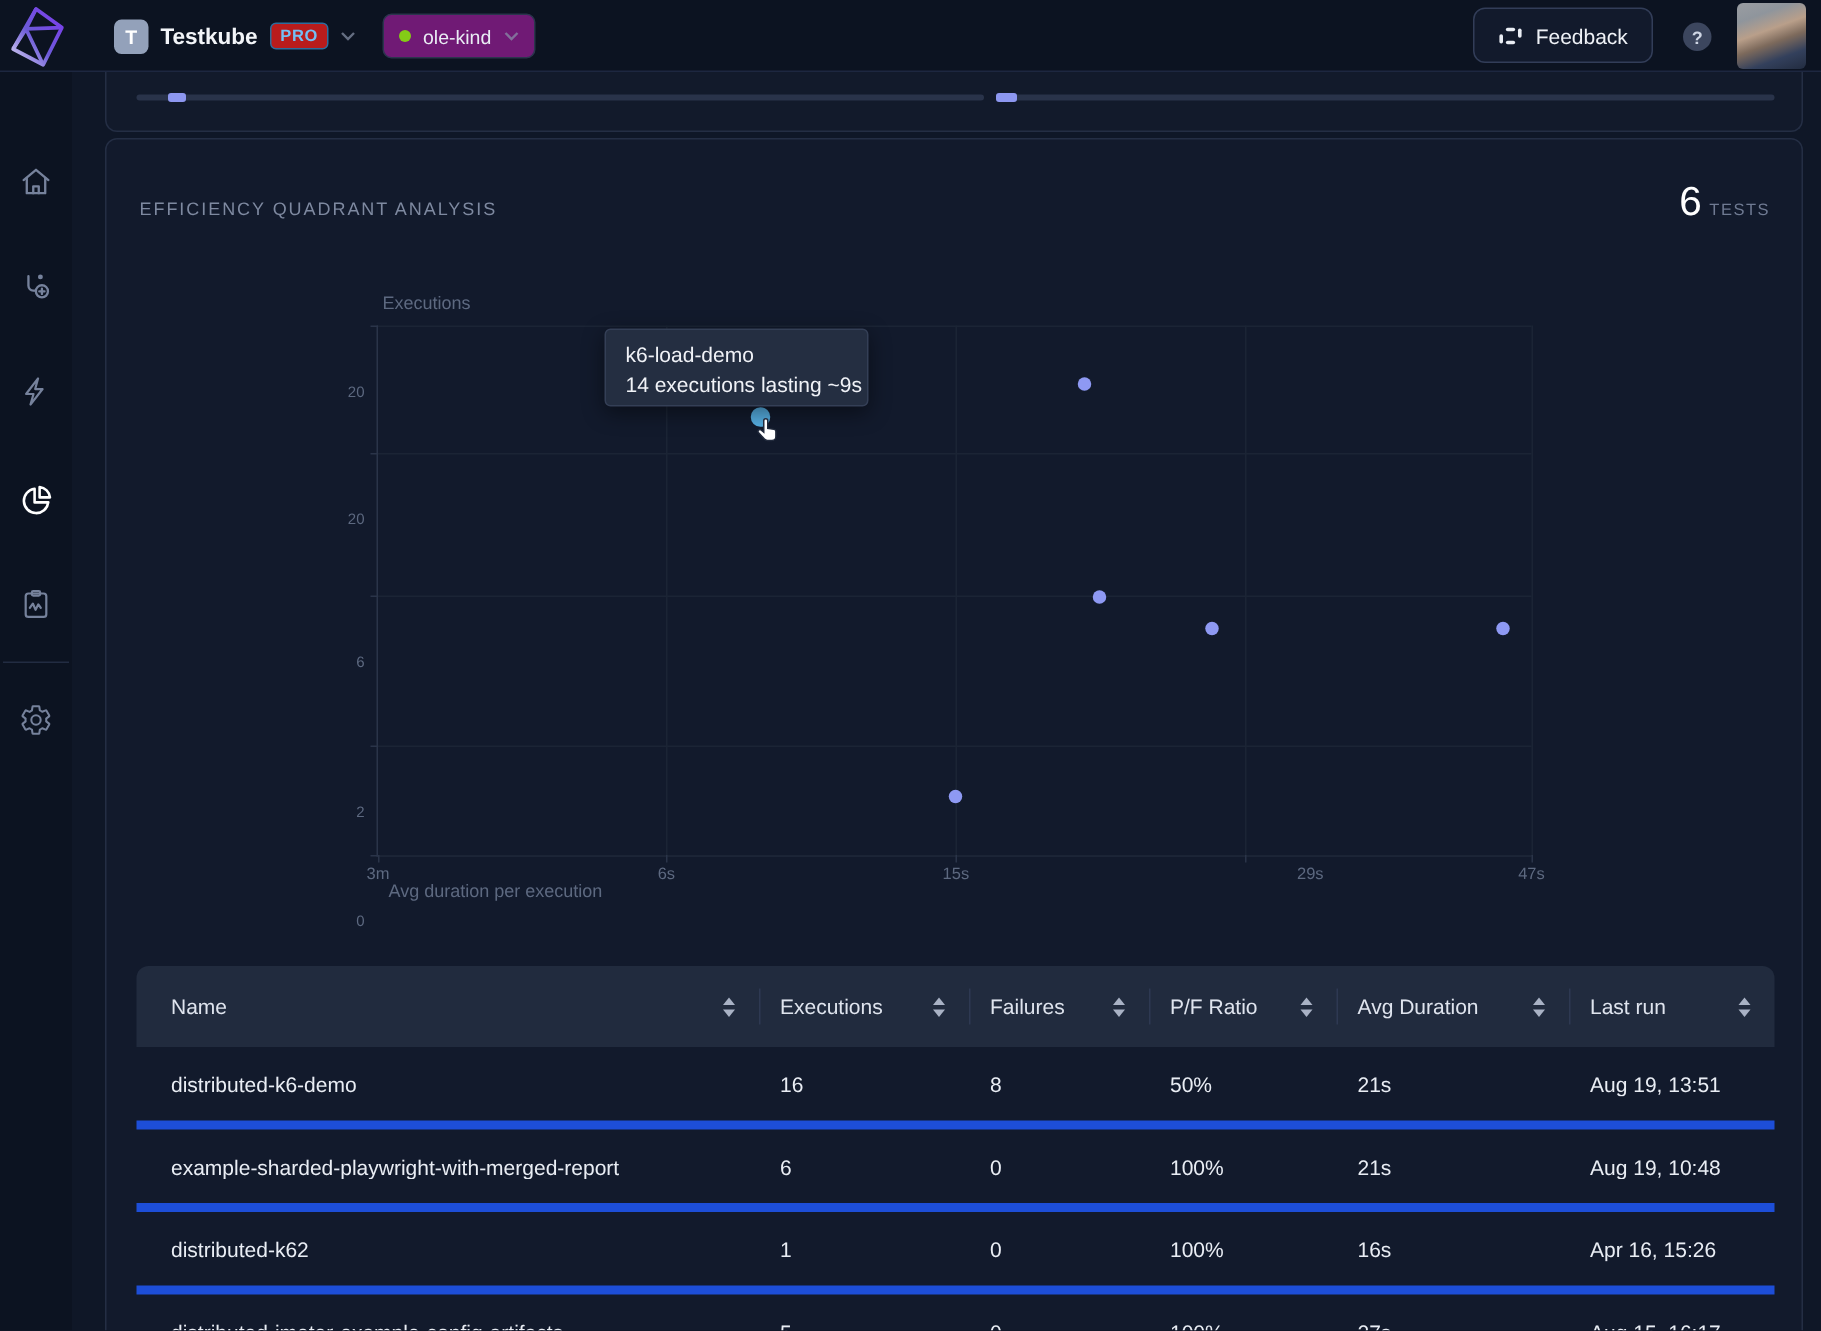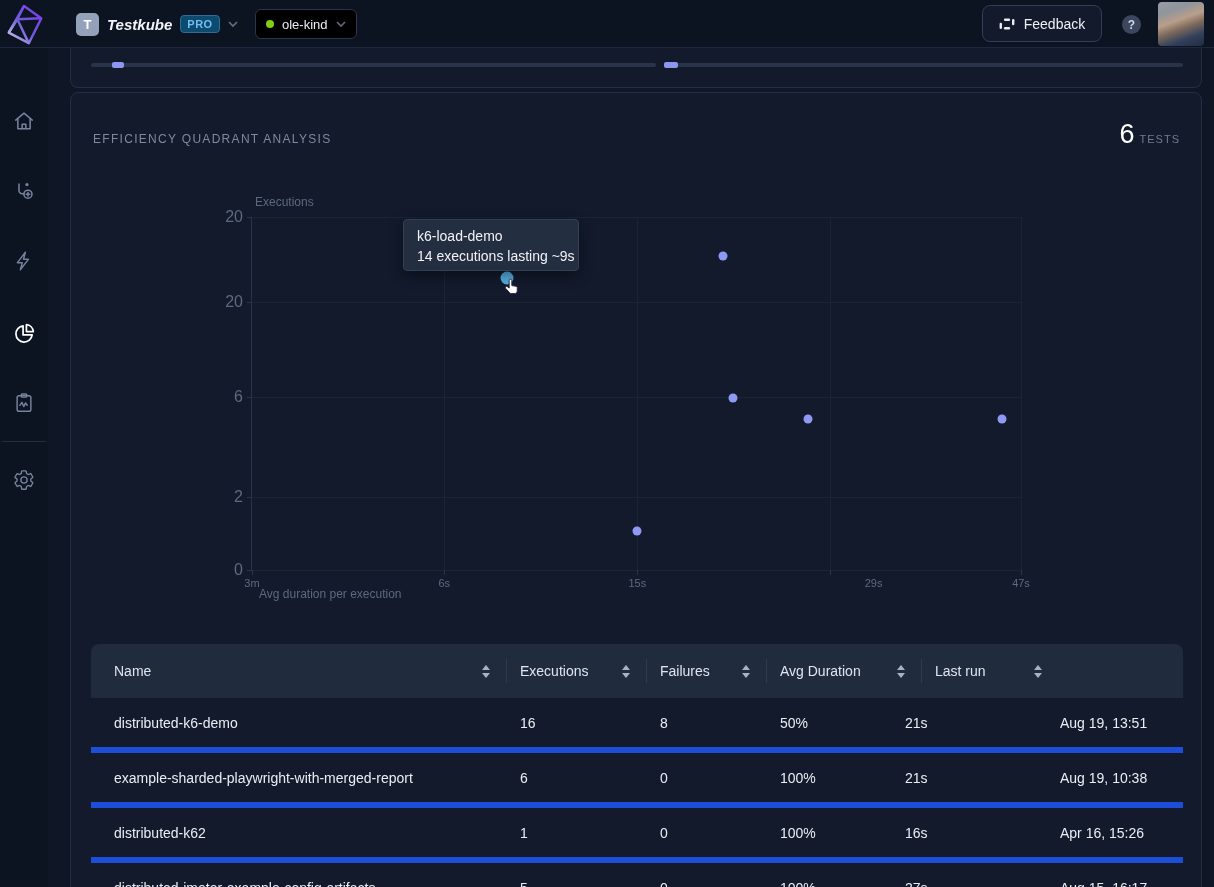--- a/index.html
+++ b/index.html
@@ -15,29 +15,29 @@
     background: #0c1321; border-bottom: 1px solid #1d2740; z-index: 30;
     display: flex; align-items: center;
   }
   .logo { position: absolute; left: 4px; top: 3px; width: 42px; height: 46px; }
   .org-group { position: absolute; left: 76px; top: 0; height: 48px; display: flex; align-items: center; gap: 8px; cursor: pointer; }
   .org-badge {
     width: 23px; height: 23px; border-radius: 5px; background: #93a1ba;
     color: #fff; font-size: 13px; font-weight: bold;
     display: flex; align-items: center; justify-content: center;
   }
-  .org-name { font-size: 15px; font-weight: 600; color: #f2f4f8; font-style: italic; }
+  .org-name { font-size: 15px; font-weight: 600; color: #f2f4f8; }
   .plan-badge {
     font-size: 11px; font-weight: 600; letter-spacing: .5px; color: #74bdf4;
-    background: #0c4a6e; border: 1px solid #2e6c9c; border-radius: 4px; padding: 2px 6px;
+    background: #b91c1c; border: 1px solid #2e6c9c; border-radius: 4px; padding: 2px 6px;
   }
   .chev { width: 10px; height: 7px; opacity: .7; }
   .env-select {
     position: absolute; left: 255px; top: 9px; height: 30px; min-width: 102px;
-    background: #000000; border: 1px solid #2b354d; border-radius: 6px;
+    background: #701a75; border: 1px solid #2b354d; border-radius: 6px;
     display: flex; align-items: center; gap: 8px; padding: 0 10px; cursor: pointer;
   }
   .env-dot { width: 8px; height: 8px; border-radius: 50%; }
   .env-name { font-size: 13px; color: #e9edf4; }
   .feedback-btn {
     position: absolute; left: 982px; top: 5px; height: 37px; width: 120px;
     background: #121a2c; border: 1px solid #323d58; border-radius: 8px;
     display: flex; align-items: center; justify-content: center; gap: 9px;
     color: #eef1f6; font-size: 14px; cursor: pointer;
   }
@@ -83,21 +83,21 @@
   .plot {
     position: absolute; left: 180px; top: 124px; width: 770px; height: 354px;
     border-left: 1px solid #2a3449; border-bottom: 1px solid #2a3449;
   }
   .grid-h { position: absolute; left: 0; width: 100%; height: 1px; background: #1b2435; }
   .grid-v { position: absolute; top: 0; height: 100%; width: 1px; background: #1b2435; }
   .ytick-mark { position: absolute; left: -5px; width: 5px; height: 1px; background: #2a3449; }
   .xtick-mark { position: absolute; bottom: -5px; width: 1px; height: 5px; background: #2a3449; }
   .ytick-label {
     position: absolute; right: calc(100% + 9px); transform: translateY(-50%);
-    font-size: 16px; color: #5d6980; white-space: nowrap;
+    font-size: 10px; color: #5d6980; white-space: nowrap; margin-top: 45px;
   }
   .xtick-label {
     position: absolute; top: calc(100% + 7px); transform: translateX(-50%);
     font-size: 11px; color: #5d6980; white-space: nowrap;
   }
   .y-axis-title { position: absolute; left: 3px; top: -22px; font-size: 12px; color: #5d6980; }
   .x-axis-title { position: absolute; left: 7px; top: calc(100% + 17px); font-size: 12px; color: #5d6980; }
   .dot {
     position: absolute; width: 9px; height: 9px; border-radius: 50%;
     transform: translate(-50%, -50%); cursor: pointer;
@@ -316,20 +316,28 @@
             </div>
           </div>
           <div class="th c2">
             <div class="col-divider"></div>
             <span>Failures</span>
             <div class="sort-icon">
               <div class="up"></div>
               <div class="dn"></div>
             </div>
           </div>
+          <div class="th c3">
+            <div class="col-divider"></div>
+            <span>P/F Ratio</span>
+            <div class="sort-icon">
+              <div class="up"></div>
+              <div class="dn"></div>
+            </div>
+          </div>
           <div class="th c4">
             <div class="col-divider"></div>
             <span>Avg Duration</span>
             <div class="sort-icon">
               <div class="up"></div>
               <div class="dn"></div>
             </div>
           </div>
           <div class="th c5">
             <div class="col-divider"></div>
@@ -348,21 +356,21 @@
             <div class="td c3">50%</div>
             <div class="td c4">21s</div>
             <div class="td c5">Aug 19, 13:51</div>
           </div>
           <div class="trow">
             <div class="td c0">example-sharded-playwright-with-merged-report</div>
             <div class="td c1">6</div>
             <div class="td c2">0</div>
             <div class="td c3">100%</div>
             <div class="td c4">21s</div>
-            <div class="td c5">Aug 19, 10:38</div>
+            <div class="td c5">Aug 19, 10:48</div>
           </div>
           <div class="trow">
             <div class="td c0">distributed-k62</div>
             <div class="td c1">1</div>
             <div class="td c2">0</div>
             <div class="td c3">100%</div>
             <div class="td c4">16s</div>
             <div class="td c5">Apr 16, 15:26</div>
           </div>
           <div class="trow">

